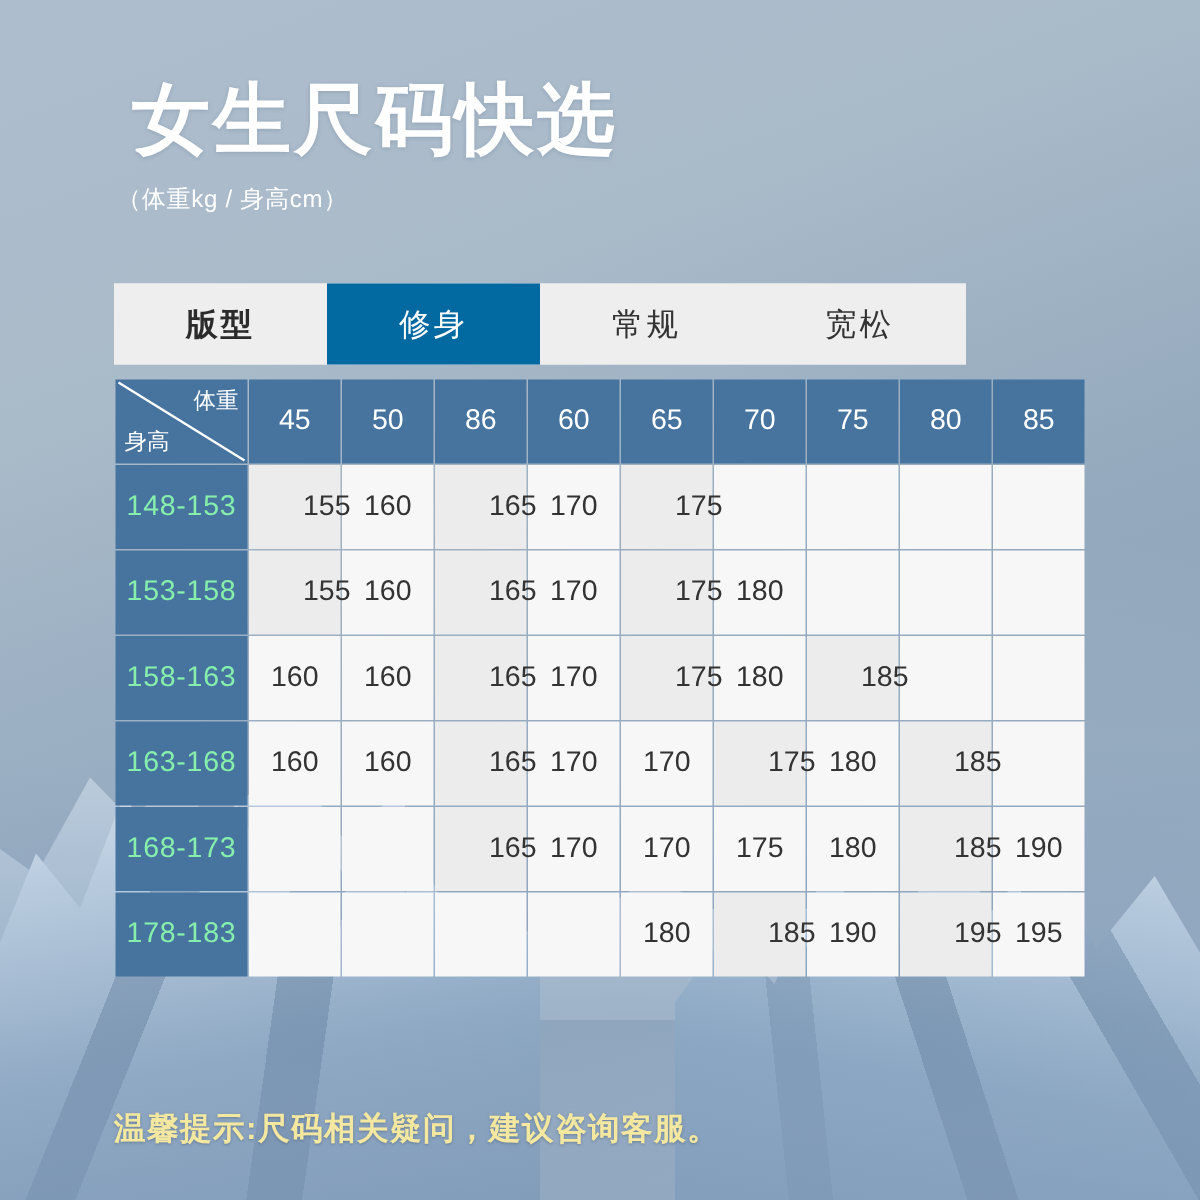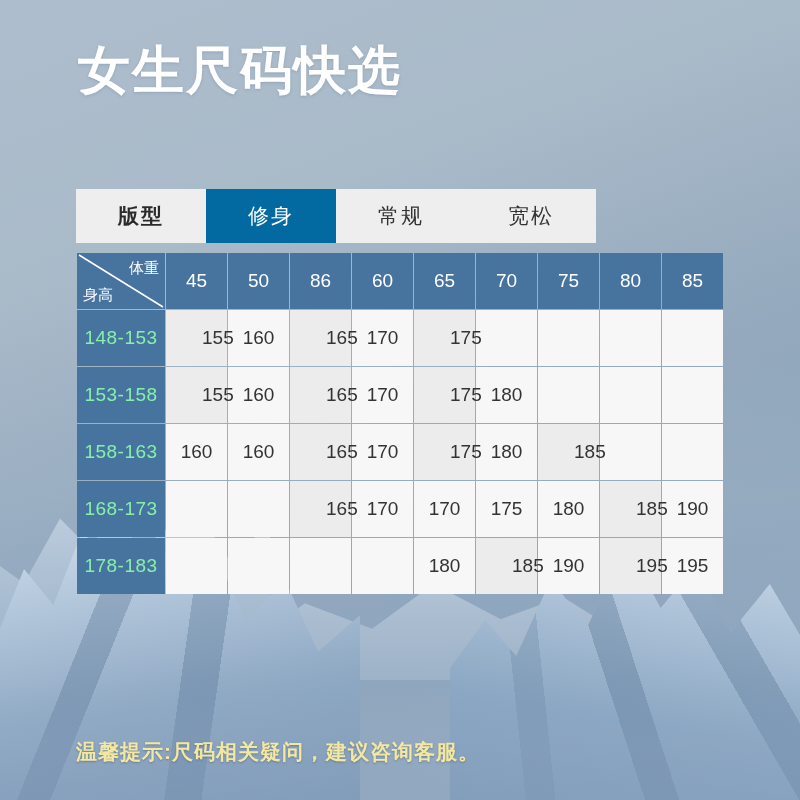--- a/index.html
+++ b/index.html
@@ -102,38 +102,38 @@
 
   
   .header { position: absolute; left: 76px; top: 40px; }
 
   .page-title {
     font-size: 52px;
     font-weight: bold;
     color: #ffffff;
     letter-spacing: 2px;
     line-height: 1.1;
-    margin: 2px;
+    margin: 12px;
     text-shadow: 0 1px 3px rgba(70,95,125,0.25);
     font-family: Liberation Serif, serif;
   }
   .page-subtitle {
     margin: 14px 0 0 2px;
     font-size: 16px;
     color: #ffffff;
     letter-spacing: .5px;
     white-space: nowrap;
   }
 
   
   .tabbar {
     position: absolute;
     left: 76px;
     top: 189px;
-    width: 520px;
+    width: 568px;
     height: 54px;
     display: flex;
     background: #eeeeee;
   }
   .tab {
     flex: 1 1 0;
     display: flex;
     align-items: center;
     justify-content: center;
     font-size: 21px;
@@ -227,20 +227,21 @@
   <div class="mtn mtn-mid"></div>
   <div class="mtn mtn-far-left"></div>
   <div class="mtn mtn-left"></div>
   <div class="bg-layer mtn-left-shade"></div>
   <div class="mtn mtn-right"></div>
   <div class="bg-layer mtn-right-shade"></div>
   <div class="bg-layer ground-fog"></div>
 
   <div class="header">
     <h1 class="page-title">女生尺码快选</h1>
+    <div class="page-subtitle">（体重kg / 身高cm）</div>
   </div>
 
   <div class="tabbar">
     <div class="tab label-cell">版型</div>
     <div class="tab active">修身</div>
     <div class="tab">常规</div>
     <div class="tab">宽松</div>
   </div>
 
   <table class="size-table">
@@ -295,20 +296,32 @@
         <td class="cell shade-b">160</td>
         <td class="cell shade-a">165</td>
         <td class="cell shade-b">170</td>
         <td class="cell shade-a">175</td>
         <td class="cell shade-b">180</td>
         <td class="cell shade-a">185</td>
         <td class="cell shade-b"></td>
         <td class="cell shade-b"></td>
       </tr>
       <tr>
+        <th class="hrow-head">163-168</th>
+        <td class="cell shade-b">160</td>
+        <td class="cell shade-b">160</td>
+        <td class="cell shade-a">165</td>
+        <td class="cell shade-b">170</td>
+        <td class="cell shade-b">170</td>
+        <td class="cell shade-a">175</td>
+        <td class="cell shade-b">180</td>
+        <td class="cell shade-a">185</td>
+        <td class="cell shade-b"></td>
+      </tr>
+      <tr>
         <th class="hrow-head">168-173</th>
         <td class="cell shade-b"></td>
         <td class="cell shade-b"></td>
         <td class="cell shade-a">165</td>
         <td class="cell shade-b">170</td>
         <td class="cell shade-b">170</td>
         <td class="cell shade-b">175</td>
         <td class="cell shade-b">180</td>
         <td class="cell shade-a">185</td>
         <td class="cell shade-b">190</td>

